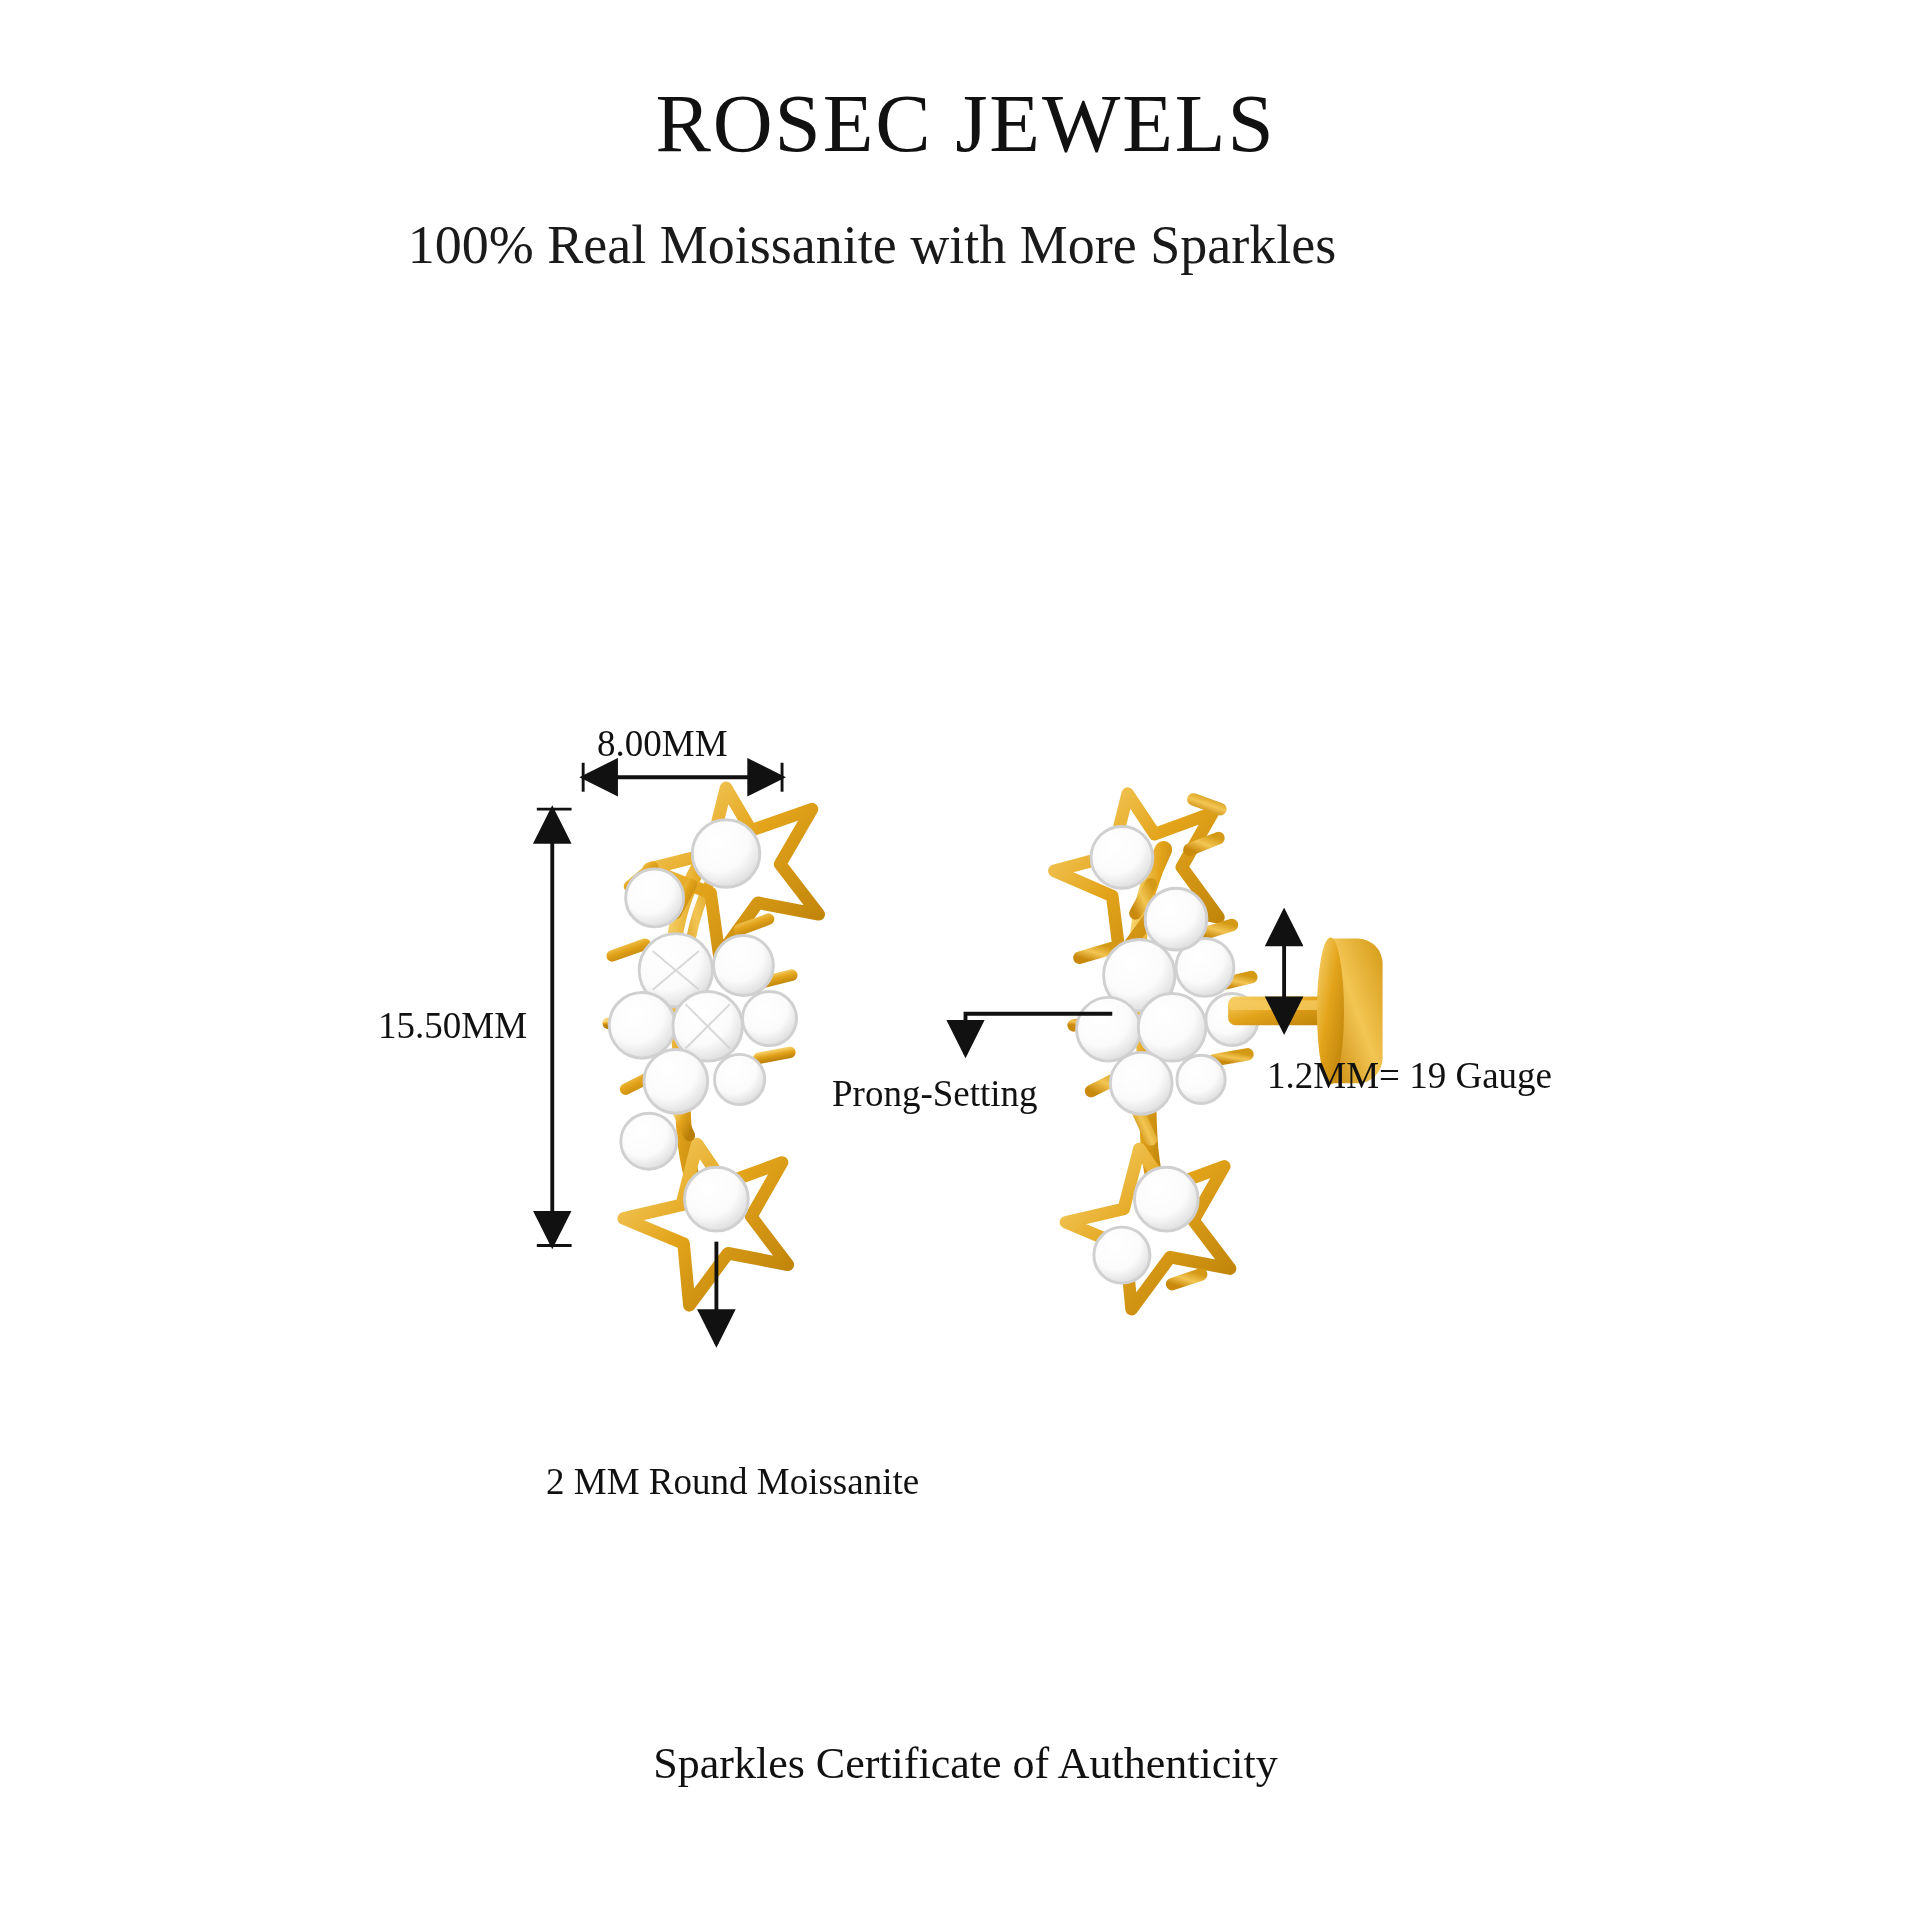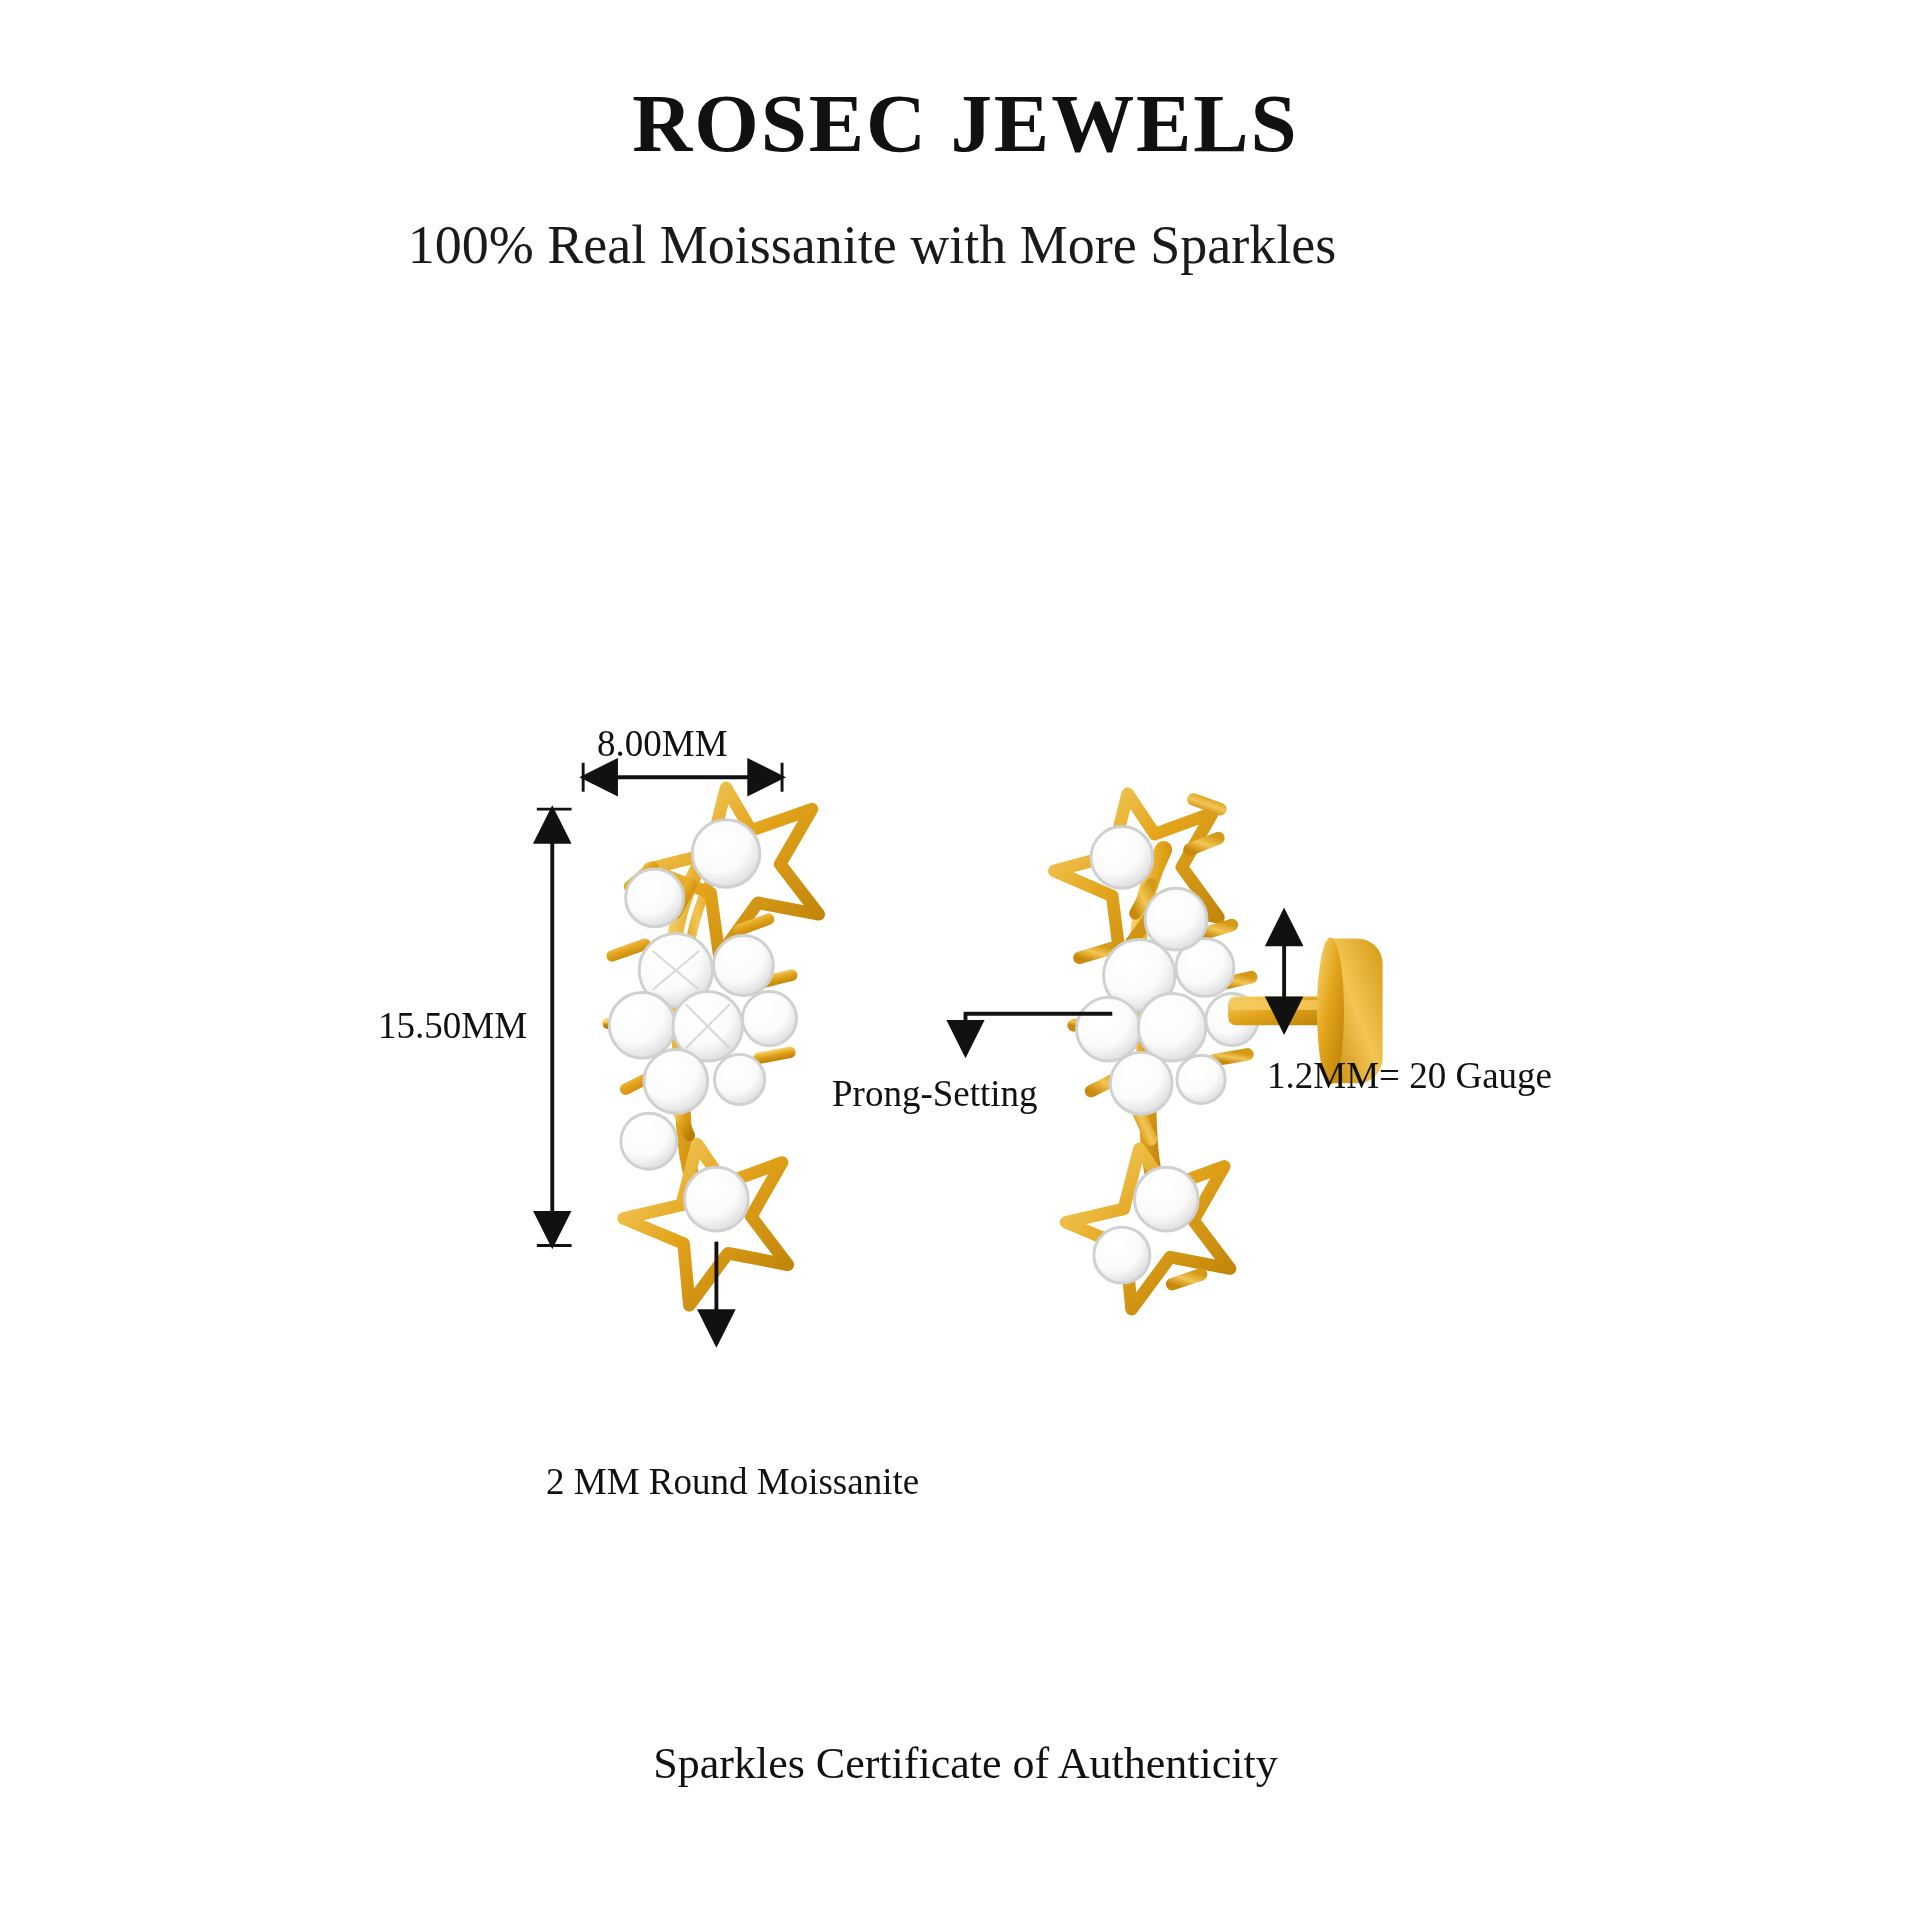--- a/index.html
+++ b/index.html
@@ -19,21 +19,21 @@
   .brand-title {
     position: absolute;
     top: 75px;
     left: 0;
     width: 1931px;
     text-align: center;
     font-family: "Liberation Serif", serif;
     font-size: 83px;
     letter-spacing: 1.9px;
     color: #111111;
-    font-weight: 700;
+    font-weight: 400;
   }
 
   .brand-subtitle {
     position: absolute;
     top: 214px;
     left: 0;
     width: 1744px;
     text-align: center;
     font-family: "Liberation Serif", serif;
     font-size: 54px;
@@ -230,21 +230,21 @@
     </g>
 
     <g>
       <line x1="1330" y1="944" x2="1330" y2="1068" stroke="#111111" stroke-width="4" marker-start="url(#arrowStart)" marker-end="url(#arrowEnd)"></line>
     </g>
   </svg>
 
   <div class="label lbl-width">8.00MM</div>
   <div class="label lbl-height">15.50MM</div>
   <div class="label lbl-prong">Prong-Setting</div>
-  <div class="label lbl-gauge">1.2MM= 20 Gauge</div>
+  <div class="label lbl-gauge">1.2MM= 19 Gauge</div>
   <div class="label lbl-stone">
     <div>2 MM Round Moissanite</div>
   </div>
 
 </div>
 
 <div class="footer-note">Sparkles Certificate of Authenticity</div>
 
 
 </body></html>

